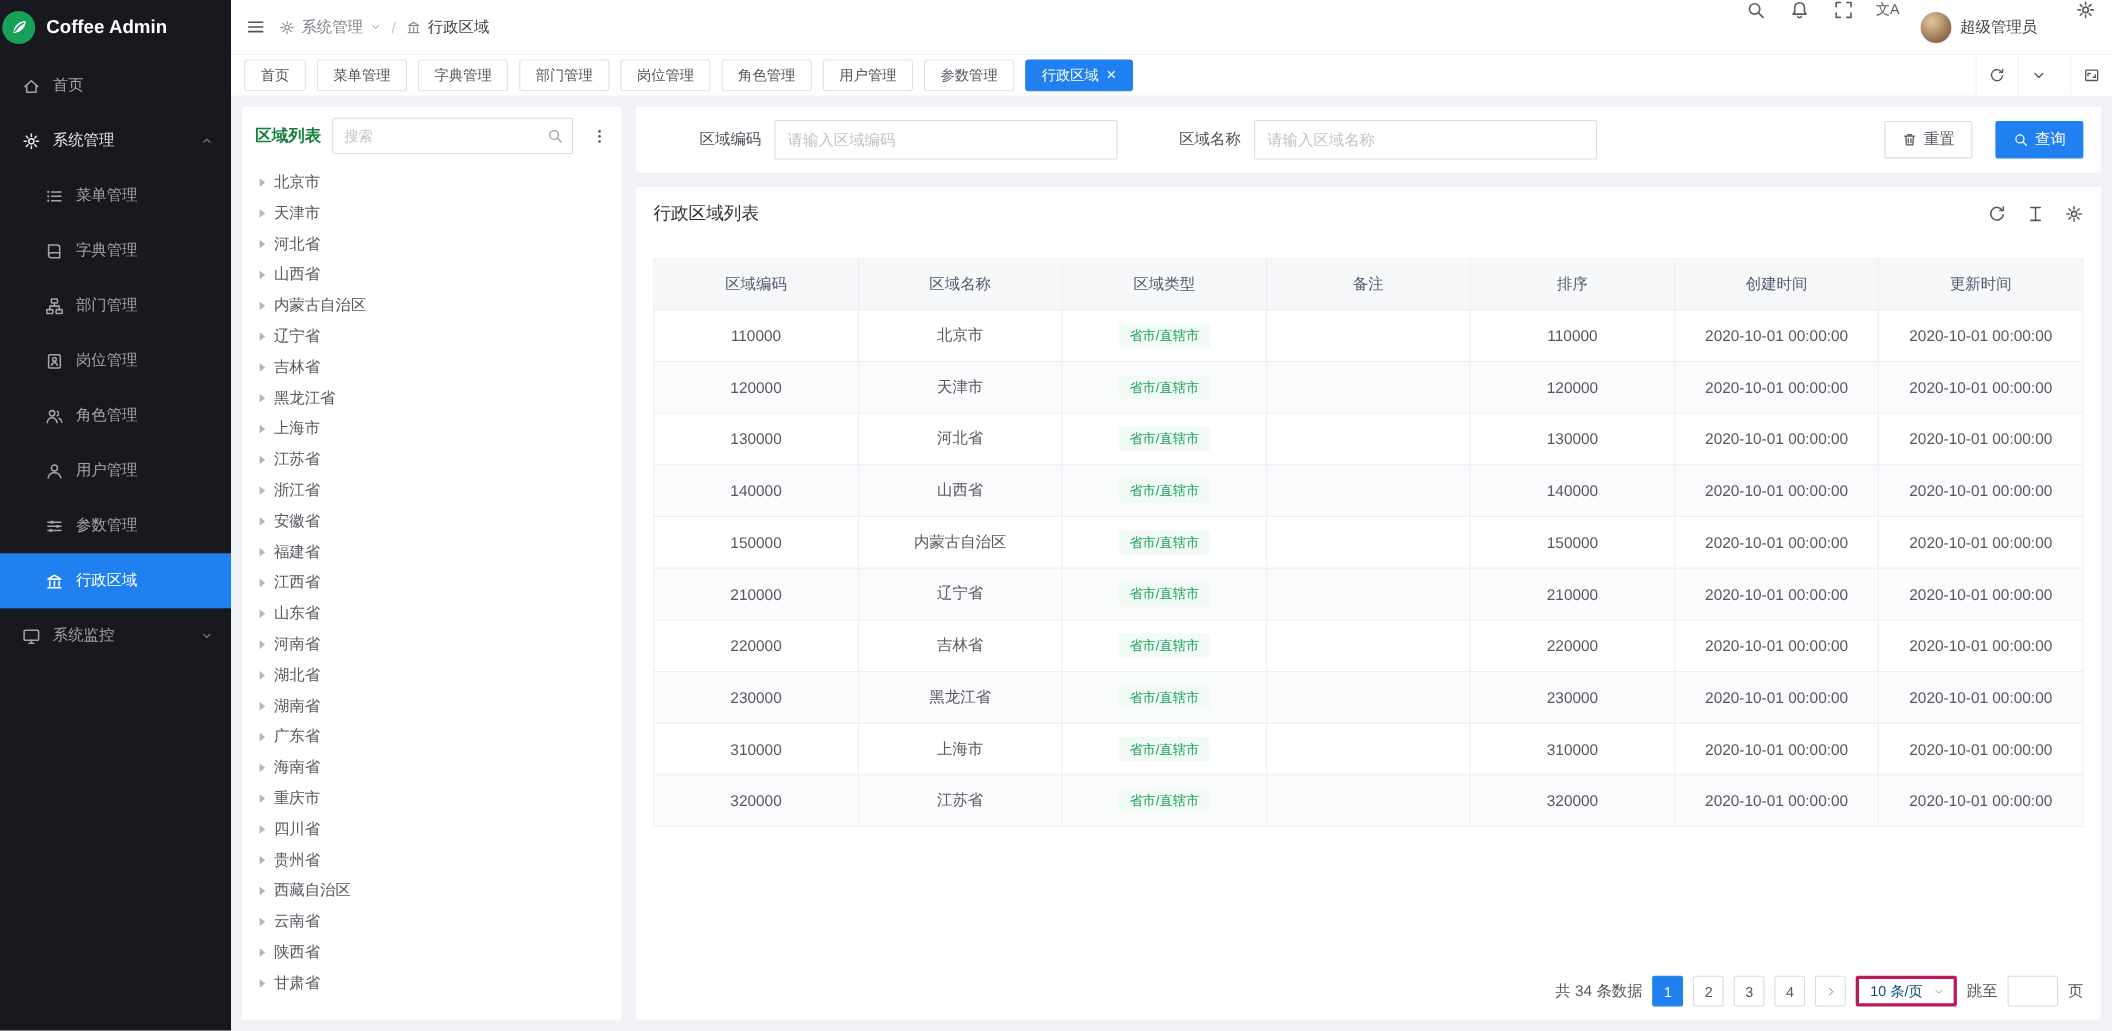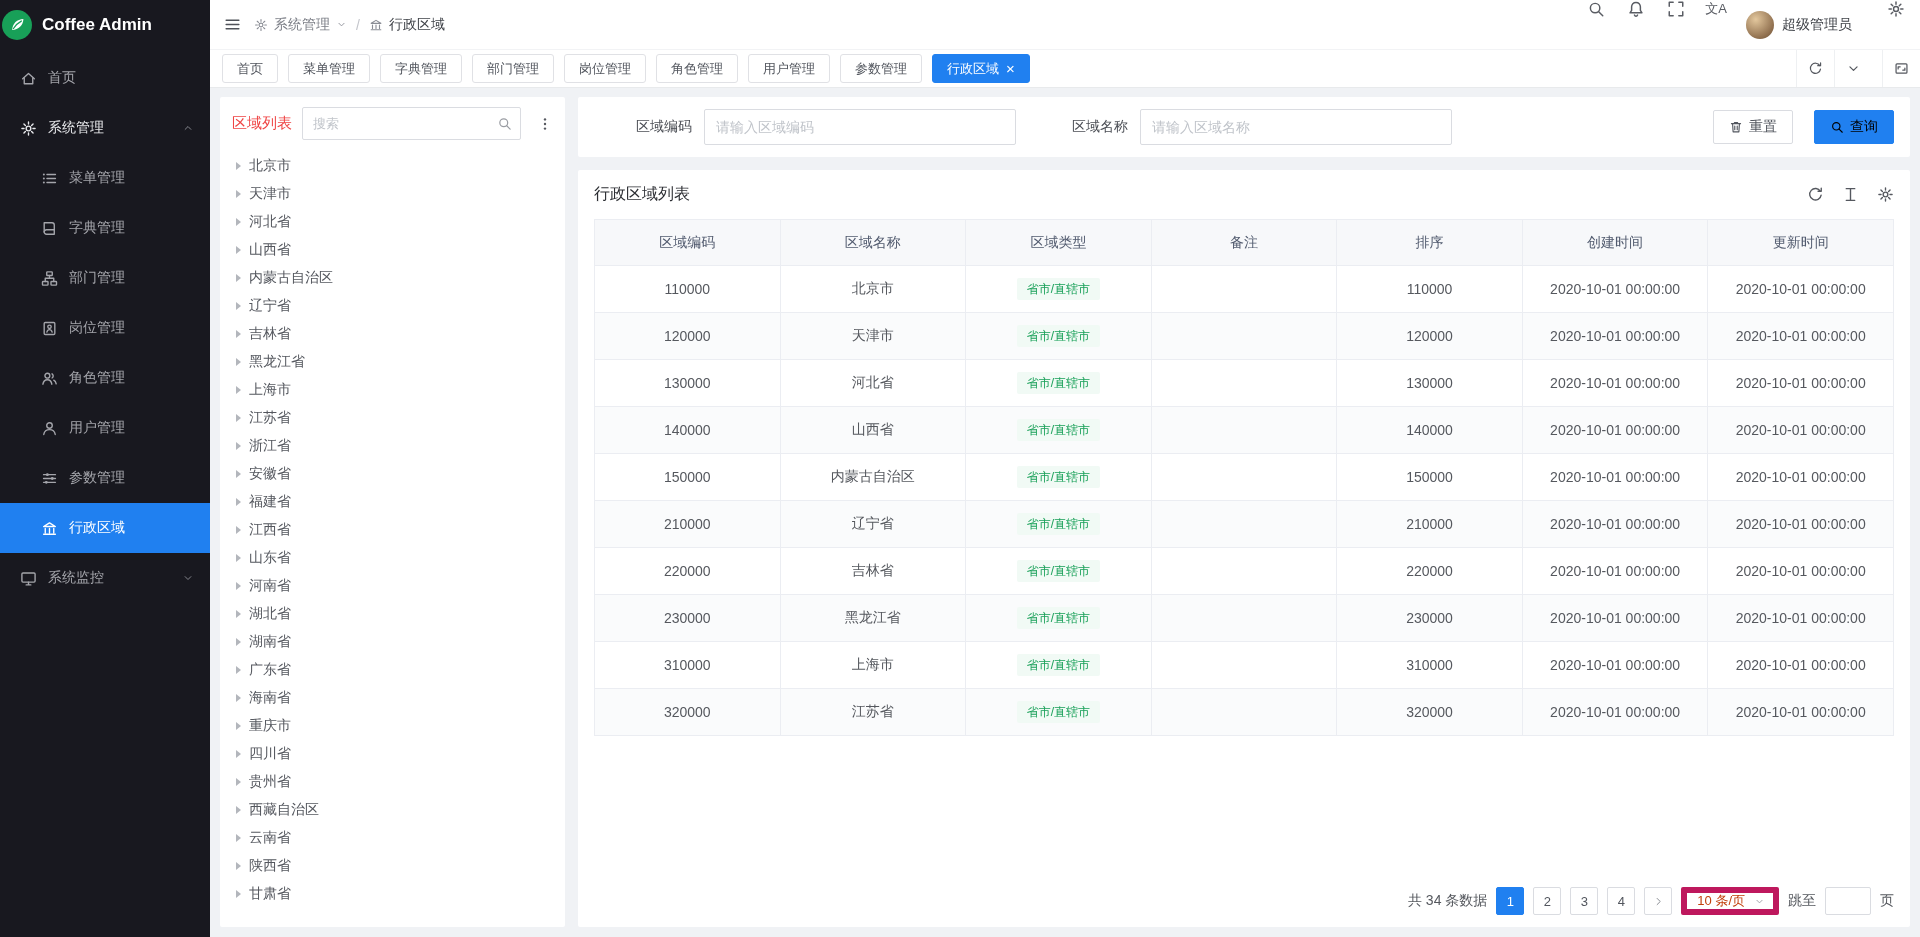--- a/index.html
+++ b/index.html
@@ -57,21 +57,21 @@
 .tab-action{width:38px;display:flex;align-items:center;justify-content:center;border-left:1px solid #eef0f2;color:#55585f;cursor:pointer;background:#fff}
 .tab-action .ico{width:15px;height:15px}
 .tab-action.expand{margin-left:10px}
 
 
 .content{flex:1;min-height:0;display:flex;gap:13px;padding:9px 10px 10px;background:#f0f2f5}
 
 
 .tree-panel{width:345px;flex:none;background:#fff;border-radius:2px;display:flex;flex-direction:column;min-height:0}
 .tree-head{display:flex;align-items:center;gap:10px;padding:10px 6px 10px 12px;flex:none}
-.tree-title{font-size:15px;font-weight:400;color:#ef4444;white-space:nowrap}
+.tree-title{font-size:15px;font-weight:700;color:#15803d;white-space:nowrap}
 .tree-search{flex:1;position:relative;display:flex;align-items:center;border:1px solid #dadce1;border-radius:2px;height:33px;padding:0 30px 0 10px;background:#fff}
 .tree-search input{border:none;outline:none;width:100%;font-size:13px;color:#1d4ed8;background:transparent}
 .tree-search input::placeholder{color:#c0c4ca}
 .tree-search .ico{position:absolute;right:8px;width:15px;height:15px;color:#9a9da3}
 .tree-dots{width:28px;height:28px;display:flex;align-items:center;justify-content:center;color:#55585f;cursor:pointer;background:none;border:none}
 .tree-dots .ico{width:16px;height:16px}
 .tree-list{flex:1;overflow-y:auto;padding:2px 2px 0 8px;scrollbar-width:thin;scrollbar-color:#d2d4d9 #f4f4f6}
 .tree-list::-webkit-scrollbar{width:8px}
 .tree-list::-webkit-scrollbar-thumb{background:#d2d4d9;border-radius:4px}
 .tree-list::-webkit-scrollbar-track{background:#f4f4f6}
@@ -84,43 +84,43 @@
 
 
 .search-card{display:flex;align-items:center;padding:12px 16px 12px 58px;gap:56px;flex:none}
 .field{display:flex;align-items:center;gap:12px}
 .field label{font-size:14px;color:#4b4e55;white-space:nowrap}
 .field input{width:312px;height:36px;border:1px solid #dadce1;border-radius:2px;padding:0 11px;font-size:14px;color:#333;outline:none}
 .field input::placeholder{color:#c0c4ca}
 .form-actions{margin-left:auto;display:flex;gap:21px}
 .btn{height:34px;padding:0 15px;display:flex;align-items:center;gap:6px;border:1px solid #dadce1;background:#fff;border-radius:2px;font-size:14px;color:#52565e;cursor:pointer;white-space:nowrap}
 .btn .ico{width:14px;height:14px}
-.btn.primary{background:#2080f0;border-color:#2080f0;color:#000000}
+.btn.primary{background:#2080f0;border-color:#2080f0;color:#ffffff}
 
 
 .table-card{flex:1;min-height:0;display:flex;flex-direction:column;padding:14px 16px 12px}
-.table-head{display:flex;align-items:center;margin-bottom:14px;flex:none}
+.table-head{display:flex;align-items:center;margin-bottom:30px;flex:none}
 .table-title{font-size:16px;font-weight:500;color:#2c2e33}
 .table-tools{margin-left:auto;display:flex;gap:18px;color:#55585f;align-items:center}
 .table-tools .tool{background:none;border:none;color:#55585f;cursor:pointer;display:flex}
 .table-tools .ico{width:17px;height:17px}
 table{width:100%;border-collapse:collapse;table-layout:fixed;flex:none}
 th,td{border:1px solid #ebedf2;text-align:center;font-size:14px;overflow:hidden;white-space:nowrap}
 th{background:#f7f8fa;color:#515a6e;font-weight:500;height:46px}
 td{height:47px;color:#55585e}
 tbody tr:nth-child(even){background:#fafbfc}
 .tag{display:inline-block;padding:3px 10px;font-size:12px;line-height:1.35;color:#18a058;border:1px solid #9ede       bd;border-radius:2px;background:#f1faf5}
 
 
 .pagination{margin-top:auto;display:flex;align-items:center;justify-content:flex-end;gap:9px;padding-top:14px;font-size:14px;color:#55585e;flex:none}
 .pages{display:flex;gap:9px}
 .page-btn{min-width:28px;height:28px;border:1px solid #dadce1;background:#fff;border-radius:2px;font-size:13px;color:#52565e;display:flex;align-items:center;justify-content:center;cursor:pointer}
 .page-btn.active{background:#2080f0;border-color:#2080f0;color:#fff}
 .page-btn .ico{width:11px;height:11px;color:#7c7f87}
-.page-size{height:28px;border:6px solid #be185d;border-radius:2px;display:flex;align-items:center;gap:9px;padding:0 8px 0 10px;font-size:13px;color:#c2410c;cursor:pointer;white-space:nowrap}
+.page-size{height:28px;border:3px solid #be185d;border-radius:2px;display:flex;align-items:center;gap:9px;padding:0 8px 0 10px;font-size:13px;color:#0c4a6e;cursor:pointer;white-space:nowrap}
 .page-size .ico{width:11px;height:11px;color:#9a9da3}
 .jump-input{width:46px;height:28px;border:1px solid #dadce1;border-radius:2px;outline:none;padding:0 6px;font-size:13px}
 </style>
 </head>
 <body>
 
 <div class="app">
 
   <aside class="sidebar">
     <div class="logo">

